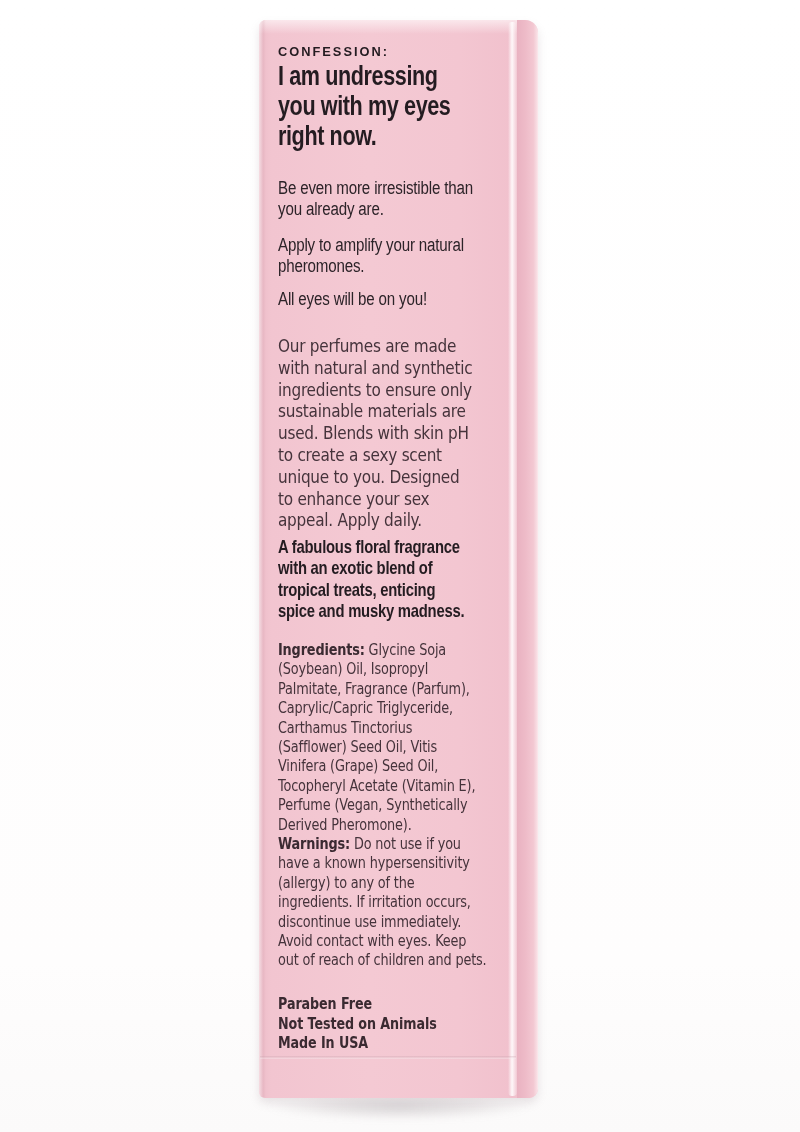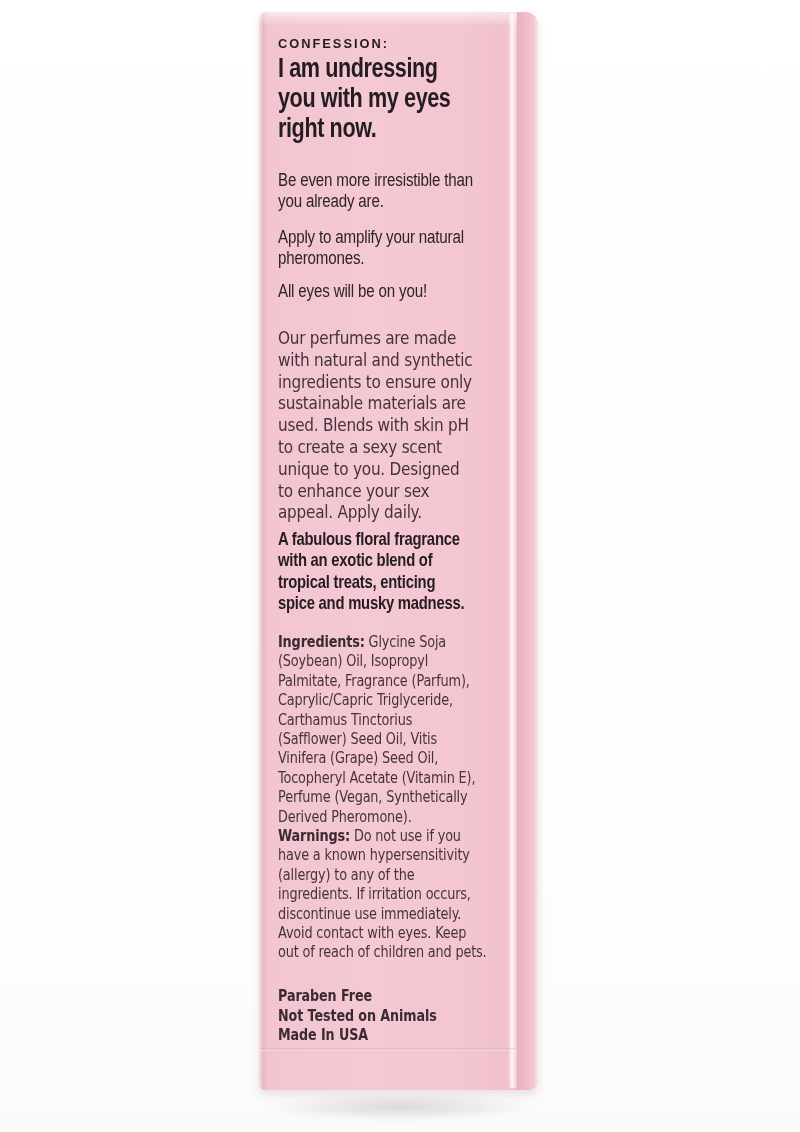--- a/index.html
+++ b/index.html
@@ -18,21 +18,21 @@
     position: absolute;
     left: 268px; top: 1094px;
     width: 262px; height: 26px;
     background: radial-gradient(ellipse at center,
       rgba(140,128,134,0.30) 0%, rgba(140,128,134,0.12) 45%, rgba(140,128,134,0) 72%);
     filter: blur(3px);
   }
   
   .box {
     position: absolute;
-    left: 259px; top: 12px;
+    left: 259px; top: 20px;
     width: 279px; height: 1078px;
     border-radius: 7px 13px 9px 6px;
     background: linear-gradient(90deg,
       #edbcc8 0px, #f2c5d0 12px, #f4c9d3 110px,
       #f3c6d1 200px, #f1c1cd 253px, #efbdca 100%);
     box-shadow: 0 5px 10px rgba(150,130,138,0.20);
     padding-left: 10px;
   }
   .box-top-sheen {
     position: absolute; top: 0; left: 0; right: 0; height: 14px;

